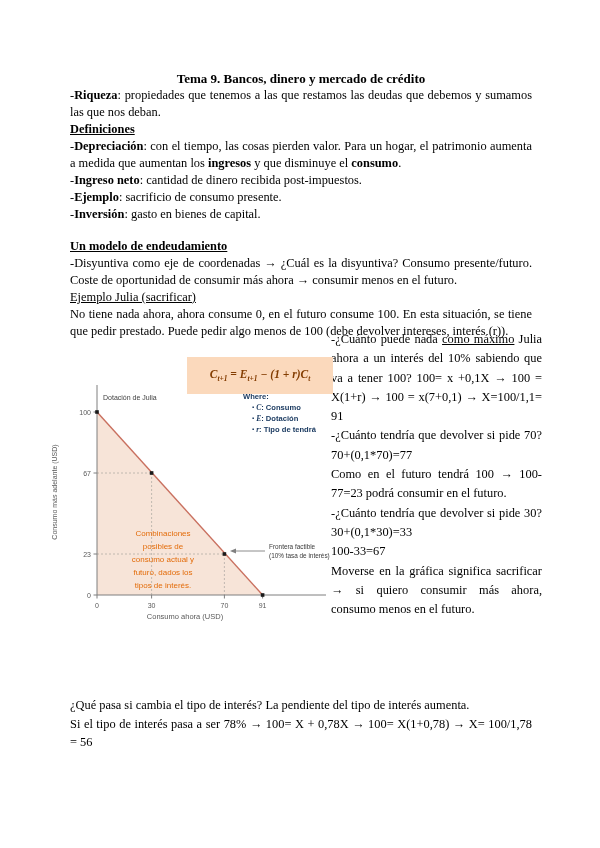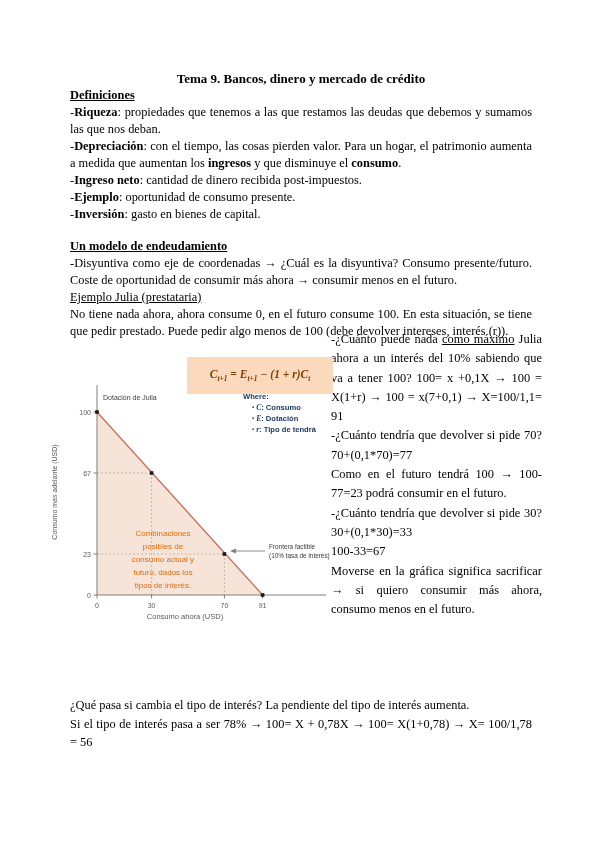--- a/index.html
+++ b/index.html
@@ -51,30 +51,30 @@
   .chart-legend i { font-family:"Liberation Serif", serif; }
   svg text { font-family:"Liberation Sans", sans-serif; }
 </style>
 </head>
 <body>
 
 <div class="page">
 
   <div class="topblock">
     <div class="doc-title">Tema 9. Bancos, dinero y mercado de crédito</div>
+    <div><span>-</span><b class="term">Riqueza</b><span>: propiedades que tenemos a las que restamos las deudas que debemos y sumamos las que nos deban.</span></div>
     <div><span class="h-bu">Definiciones</span></div>
-    <div><span>-</span><b class="term">Riqueza</b><span>: propiedades que tenemos a las que restamos las deudas que debemos y sumamos las que nos deban.</span></div>
     <div><span>-</span><b class="term">Depreciación</b><span>: con el tiempo, las cosas pierden valor. Para un hogar, el patrimonio aumenta a medida que aumentan los </span><b class="term">ingresos</b><span> y que disminuye el </span><b class="term">consumo</b><span>.</span></div>
     <div><span>-</span><b class="term">Ingreso neto</b><span>: cantidad de dinero recibida post-impuestos.</span></div>
-    <div><span>-</span><b class="term">Ejemplo</b><span>: oportunidad de consumo presente.</span></div>
+    <div><span>-</span><b class="term">Ejemplo</b><span>: sacrificio de consumo presente.</span></div>
     <div><span>-</span><b class="term">Inversión</b><span>: gasto en bienes de capital.</span></div>
     <div class="spacer"></div>
     <div><span class="h-bu">Un modelo de endeudamiento</span></div>
     <div>-Disyuntiva como eje de coordenadas → ¿Cuál es la disyuntiva? Consumo presente/futuro. Coste de oportunidad de consumir más ahora → consumir menos en el futuro.</div>
-    <div><span class="h-u">Ejemplo Julia (prestataria)</span></div>
+    <div><span class="h-u">Ejemplo Julia (sacrificar)</span></div>
     <div>No tiene nada ahora, ahora consume 0, en el futuro consume 100. En esta situación, se tiene que pedir prestado. Puede pedir algo menos de 100 (debe devolver intereses, interés (r)).</div>
   </div>
 
   <div class="rightcol">
     <p><span>-¿Cuánto puede nada </span><span class="h-u">como máximo</span><span> Julia ahora a un interés del 10% sabiendo que va a tener 100? 100= x +0,1X → 100 = X(1+r) → 100 = x(7+0,1) → X=100/1,1= 91</span></p>
     <p>-¿Cuánto tendría que devolver si pide 70? 70+(0,1*70)=77</p>
     <p>Como en el futuro tendrá 100 → 100-77=23 podrá consumir en el futuro.</p>
     <p>-¿Cuánto tendría que devolver si pide 30? 30+(0,1*30)=33</p>
     <p>100-33=67</p>
     <p>Moverse en la gráfica significa sacrificar → si quiero consumir más ahora, consumo menos en el futuro.</p>

